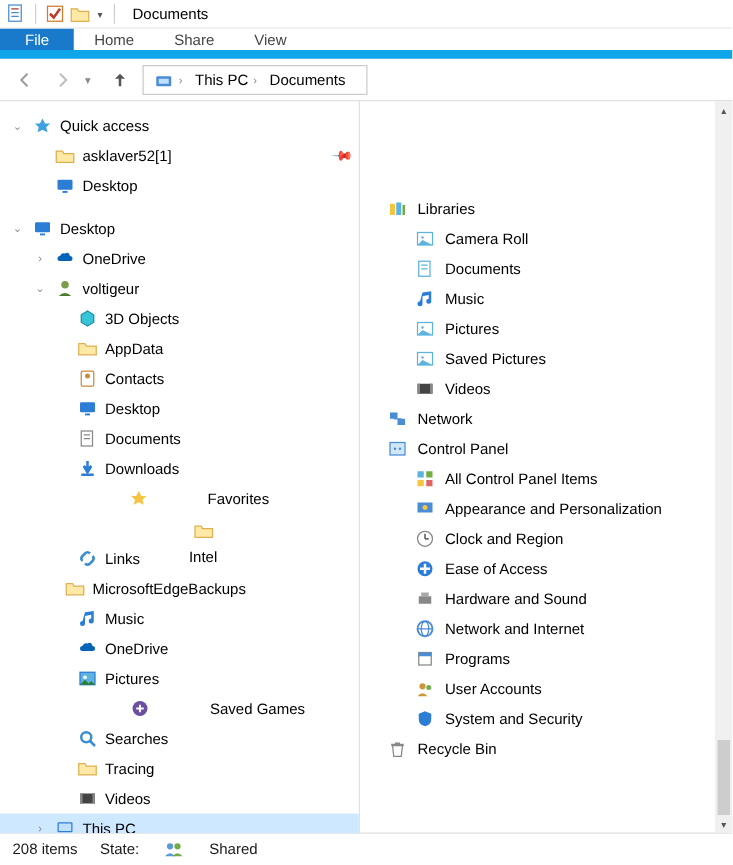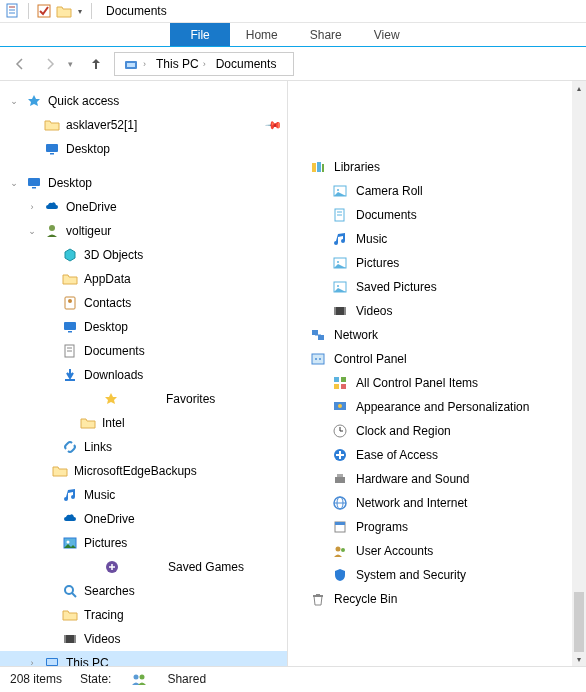--- a/index.html
+++ b/index.html
@@ -4,21 +4,21 @@
 <style>
 * { margin: 0; padding: 0; box-sizing: border-box; font-family: "Segoe UI", Tahoma, sans-serif; font-size: 12px; }
 body { background: #fff; width: 586px; height: 692px; overflow: hidden; color: #000; }
 
 .titlebar { height: 23px; background: #fff; border-bottom: 1px solid #e5e5e5; display: flex; align-items: center; padding: 0 4px; }
 .titlebar .qat { display: flex; gap: 2px; align-items: center; margin-right: 10px; }
 .titlebar .qat-item { width: 18px; height: 18px; display: flex; align-items: center; justify-content: center; }
 .titlebar .divider { width: 1px; height: 16px; background: #d0d0d0; margin: 0 4px; }
 .titlebar .title { font-size: 12px; color: #000; }
 
-.ribbon-tabs { height: 24px; background: #fff; display: flex; align-items: center; border-bottom: 1px solid #0ea5e9; justify-content: center; }
+.ribbon-tabs { height: 24px; background: #fff; display: flex; align-items: center; border-bottom: 7px solid #0ea5e9; }
 .ribbon-tab { padding: 0 16px; height: 100%; display: flex; align-items: center; font-size: 12px; cursor: pointer; }
 .ribbon-tab.file { background: #1979ca; color: #fff; padding: 0 20px; }
 .ribbon-tab.plain { color: #444; }
 
 .nav-row { height: 34px; display: flex; align-items: center; gap: 6px; padding: 0 8px; border-bottom: 1px solid #e1e1e1; }
 .nav-btn { width: 24px; height: 24px; display: flex; align-items: center; justify-content: center; color: #888; cursor: pointer; }
 .nav-btn.enabled { color: #3a3a3a; }
 .nav-dd { width: 10px; color: #888; font-size: 9px; }
 .addr-box { flex: 1; display: flex; align-items: center; height: 24px; border: 1px solid #ccc; padding: 0 4px; gap: 2px; max-width: 180px; }
 .addr-seg { display: flex; align-items: center; padding: 0 4px; cursor: pointer; }
@@ -246,21 +246,21 @@
         </div>
         <div class="tree-item" style="padding-left: 44px; gap: 47px;">
           <span class="exp"></span>
           <span class="icon">
             <svg class="ic" viewBox="0 0 16 16">
               <path d="M8 2 L10 6 L14 6 L11 9 L12 13 L8 11 L4 13 L5 9 L2 6 L6 6 Z" fill="#f5c542"></path>
             </svg>
           </span>
           <span class="label">Favorites</span>
         </div>
-        <div class="tree-item" style="padding-left: 62px;">
+        <div class="tree-item" style="padding-left: 44px; flex-direction: column;">
           <span class="exp"></span>
           <span class="icon">
             <svg class="ic" viewBox="0 0 16 16">
               <path d="M1 4 L6 4 L7 6 L15 6 L15 13 L1 13 Z" fill="#ffe9a6" stroke="#e0b050"></path>
             </svg>
           </span>
           <span class="label">Intel</span>
         </div>
         <div class="tree-item" style="padding-left: 44px;">
           <span class="exp"></span>

